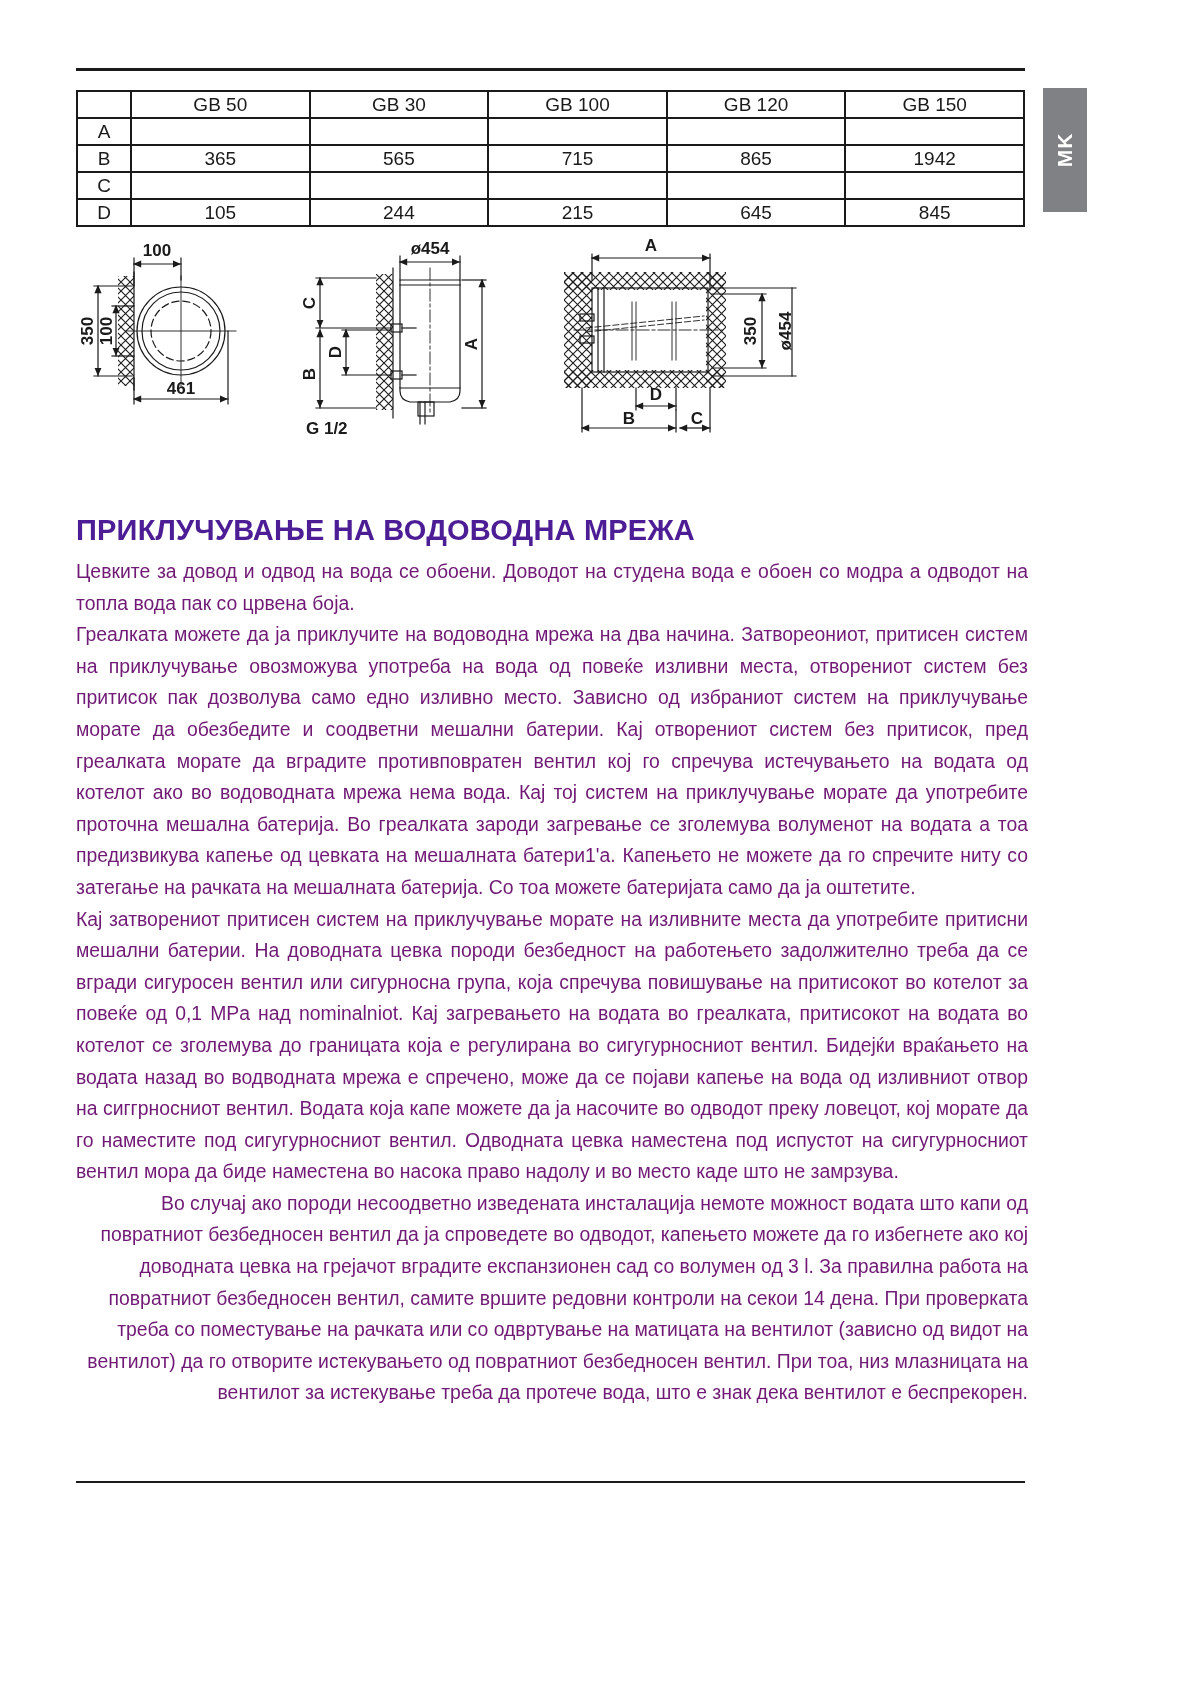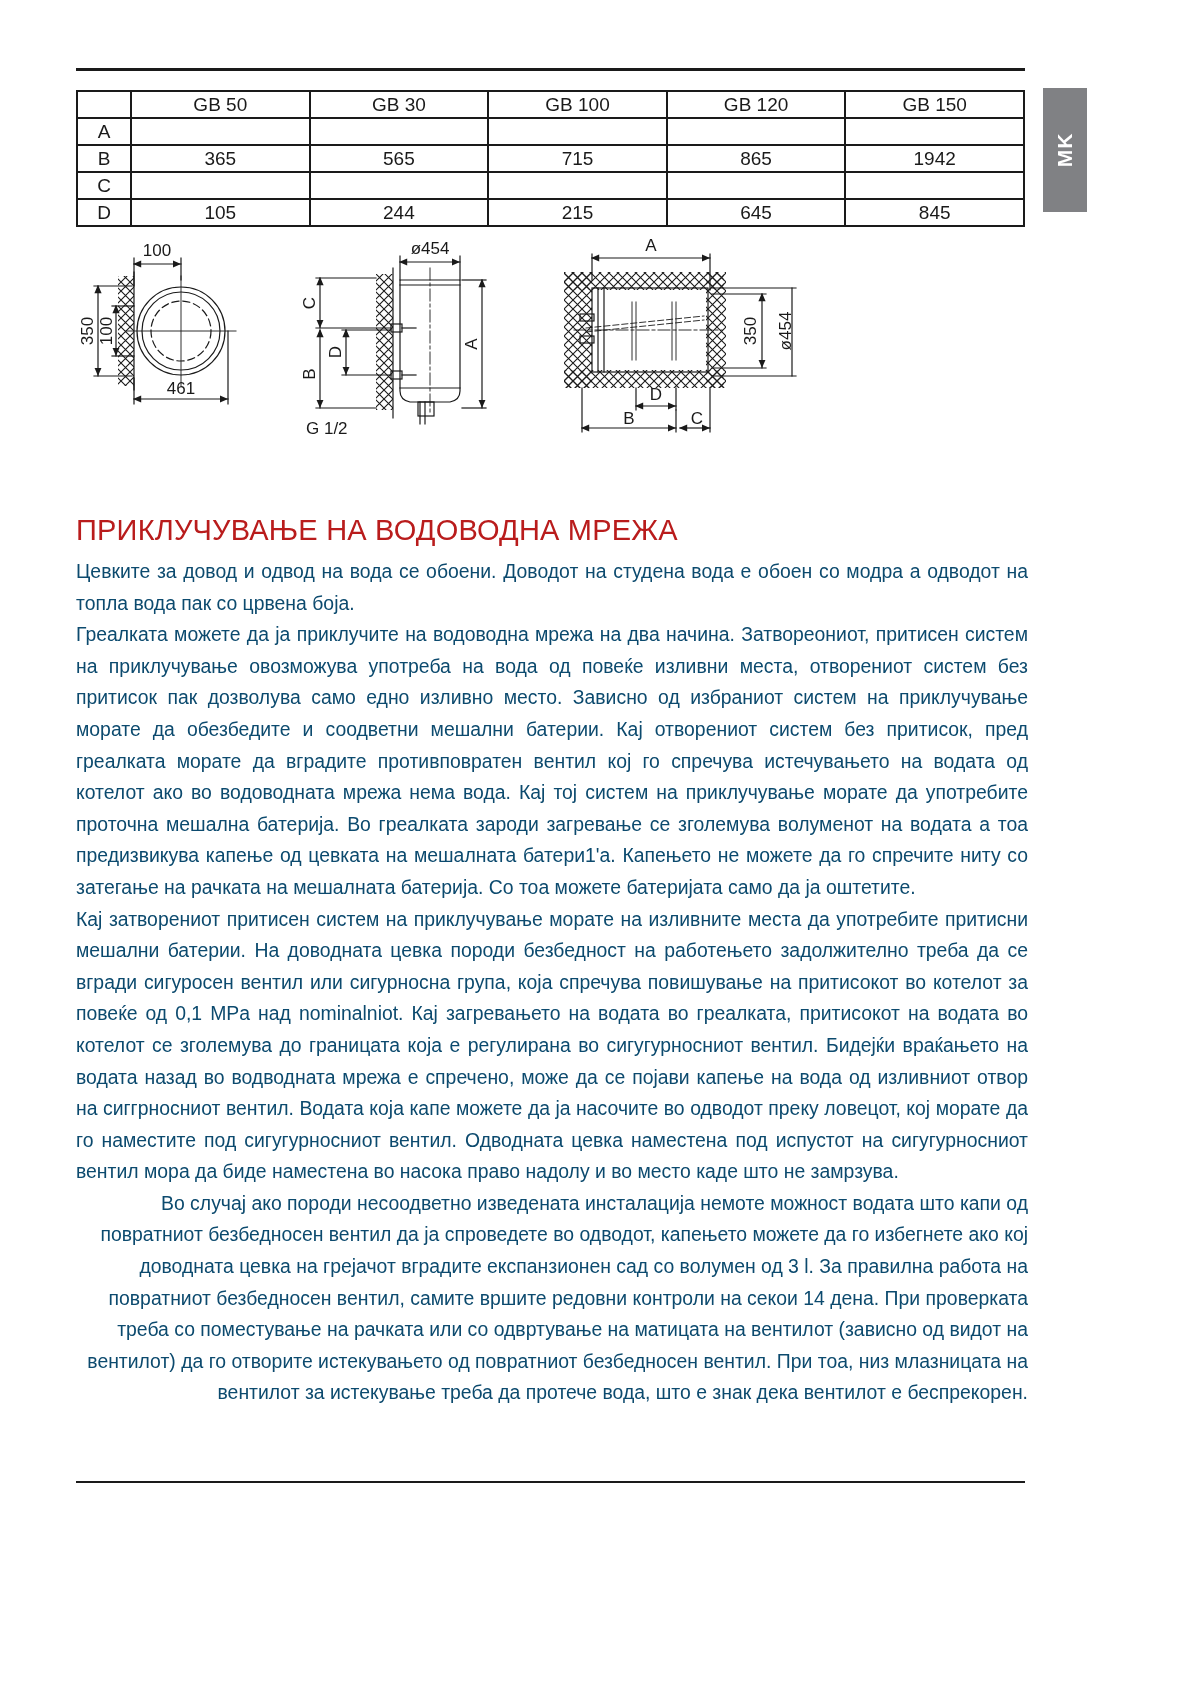--- a/index.html
+++ b/index.html
@@ -83,44 +83,45 @@
     font-size: 19px;
   }
 
   
   #drawings {
     position: absolute;
     left: 76px;
     top: 228px;
     width: 949px;
     height: 232px;
+    font-weight: bold;
   }
   #drawings svg { display: block; }
 
   
   #heading {
     position: absolute;
     left: 76px;
     top: 495px;
     font-size: 29px;
-    font-weight: normal;
+    font-weight: bold;
     letter-spacing: 0.2px;
-    color: #b91c1c;
+    color: #4c1d95;
     white-space: nowrap;
   }
 
   
   #body-copy {
     position: absolute;
     left: 76px;
     top: 556px;
     width: 952px;
     font-size: 19.4px;
     line-height: 31.6px;
-    color: #0c4a6e;
+    color: #701a75;
   }
   #body-copy p {
     margin: 0 0 0 0;
     text-align: justify;
     text-justify: inter-word;
   }
   #body-copy p.last-left { text-align: right; }
 </style>
 </head>
 <body>

